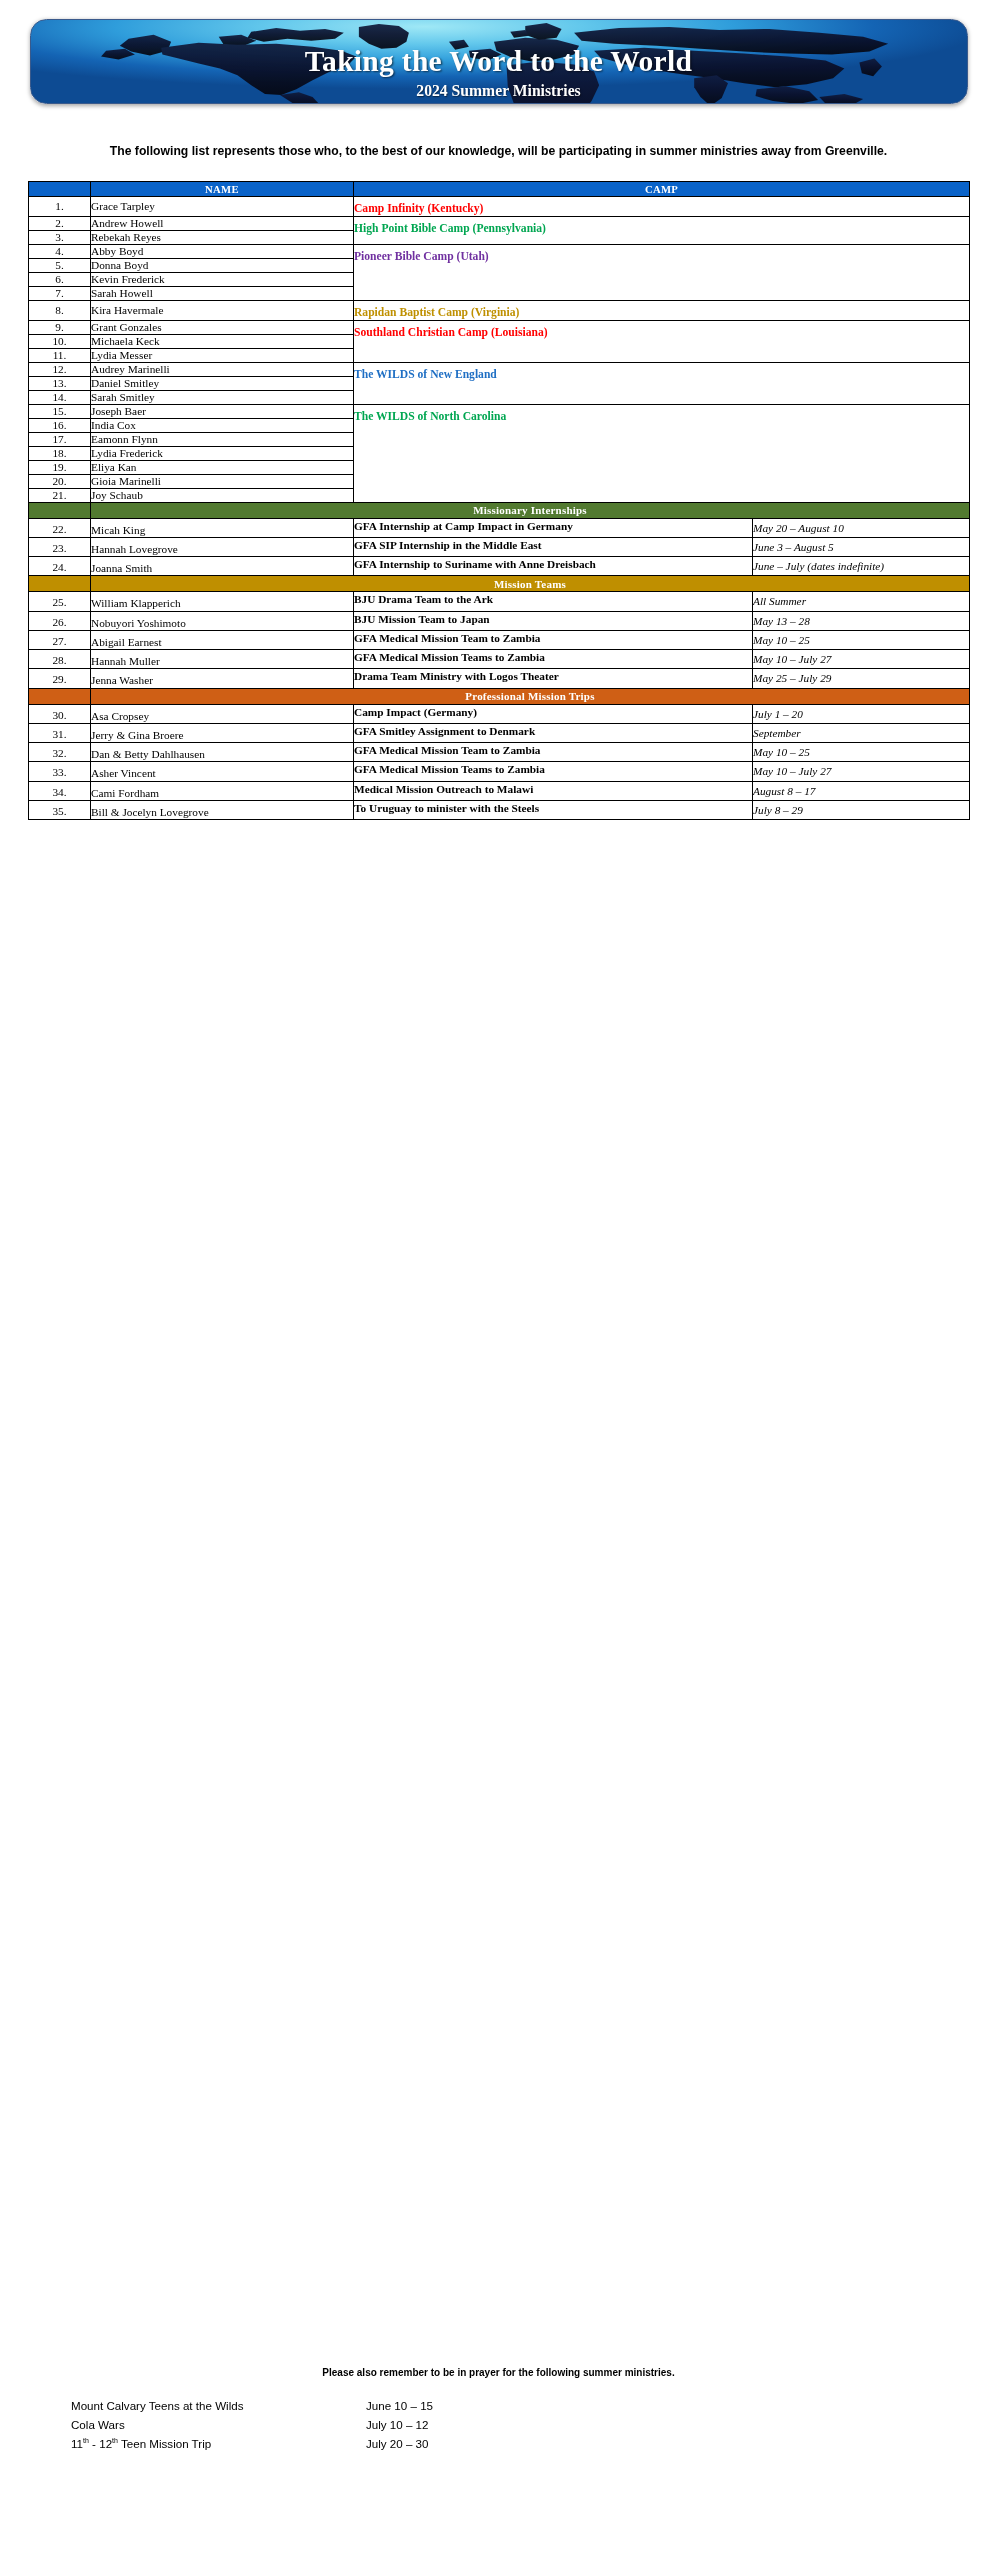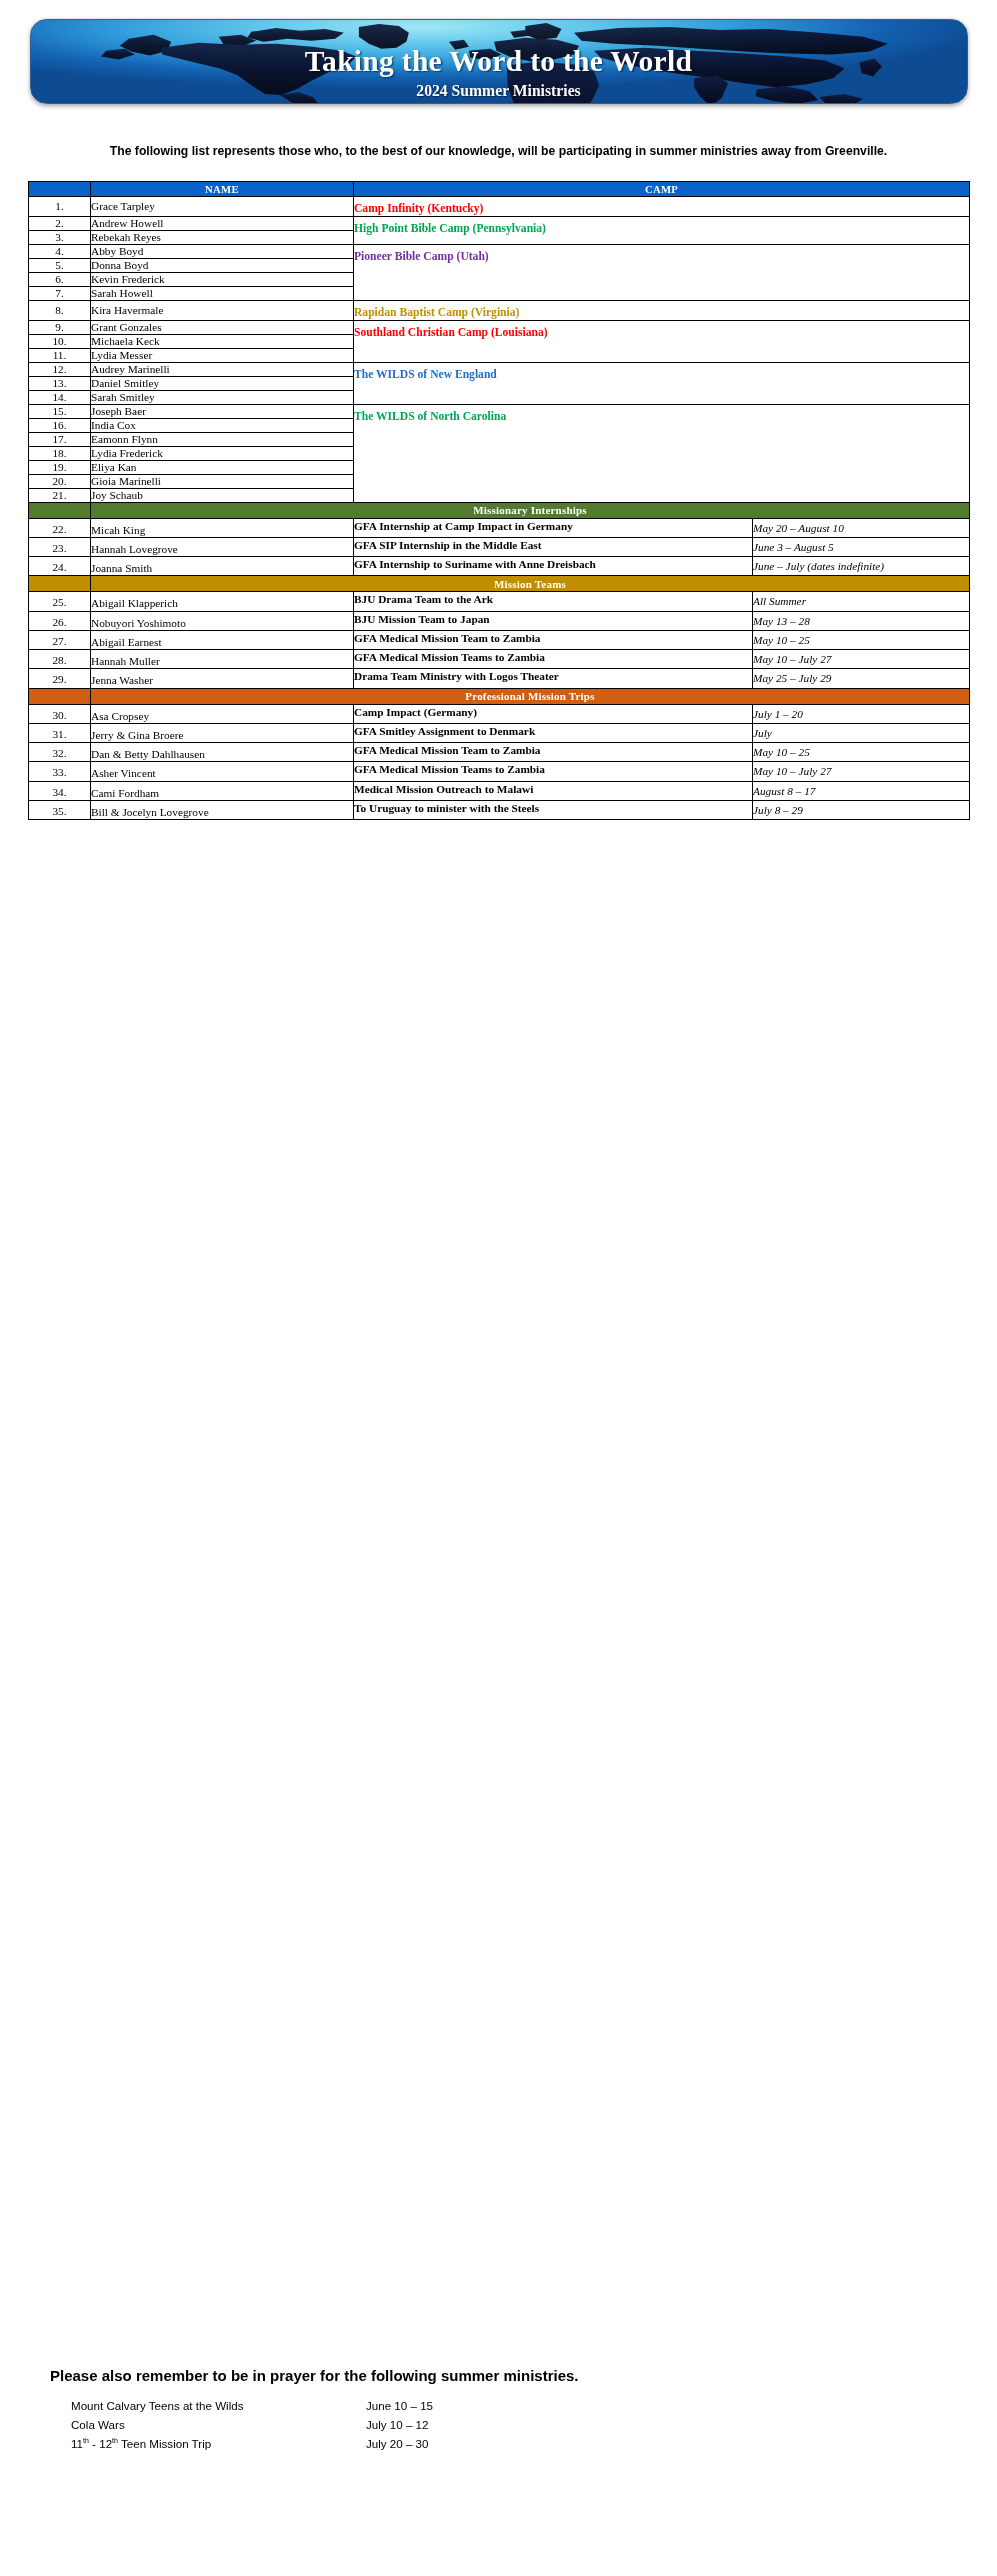--- a/index.html
+++ b/index.html
@@ -158,23 +158,24 @@
     letter-spacing: 0.2px;
   }
   .sec-blank  { border-top: 1.9px solid #000; border-bottom: 0.6px solid #000; }
 
   
   .foot-note {
     position: absolute;
     left: 50px;
     top: 2367px;
     width: 897px;
+    text-align: center;
     font-family: "Liberation Sans", "DejaVu Sans", sans-serif;
     font-weight: bold;
-    font-size: 15px;
+    font-size: 10px;
     color: #000;
   }
   .foot-list {
     position: absolute;
     left: 71px;
     top: 2397px;
     width: 834px;
   }
   .foot-row {
     display: flex;
@@ -381,21 +382,21 @@
         <td class="nm" style="vertical-align: top; padding-top: 3.8px; line-height: 1.28;">Joanna Smith</td>
         <td class="camp-plain" style="vertical-align: top;">GFA Internship to Suriname with Anne Dreisbach</td>
         <td class="dt" style="vertical-align: middle;">June – July (dates indefinite)</td>
       </tr>
       <tr>
         <td class="section-bar sec-blank" style="background: rgb(191, 143, 0);"></td>
         <td class="section-bar" colspan="3" style="background: rgb(191, 143, 0);">Mission Teams</td>
       </tr>
       <tr>
         <td class="num" style="vertical-align: top; padding-top: 3.8px; margin-top: 25px;">25.</td>
-        <td class="nm" style="vertical-align: top; padding-top: 3.8px; line-height: 1.28;">Abigail Klapperich</td>
+        <td class="nm" style="vertical-align: top; padding-top: 3.8px; line-height: 1.28;">William Klapperich</td>
         <td class="camp-plain" style="vertical-align: top;">BJU Drama Team to the Ark</td>
         <td class="dt" style="vertical-align: middle;">All Summer</td>
       </tr>
       <tr>
         <td class="num" style="vertical-align: top; padding-top: 3.8px;">26.</td>
         <td class="nm" style="vertical-align: top; padding-top: 3.8px; line-height: 1.28;">Nobuyori Yoshimoto</td>
         <td class="camp-plain" style="vertical-align: top;">BJU Mission Team to Japan</td>
         <td class="dt" style="vertical-align: middle;">May 13 – 28</td>
       </tr>
       <tr>
@@ -423,21 +424,21 @@
       <tr>
         <td class="num" style="vertical-align: top; padding-top: 3.8px;">30.</td>
         <td class="nm" style="vertical-align: top; padding-top: 3.8px; line-height: 1.28;">Asa Cropsey</td>
         <td class="camp-plain" style="vertical-align: top;">Camp Impact (Germany)</td>
         <td class="dt" style="vertical-align: middle;">July 1 – 20</td>
       </tr>
       <tr>
         <td class="num" style="vertical-align: top; padding-top: 3.8px;">31.</td>
         <td class="nm" style="vertical-align: top; padding-top: 3.8px; line-height: 1.28;">Jerry &amp; Gina Broere</td>
         <td class="camp-plain" style="vertical-align: top;">GFA Smitley Assignment to Denmark</td>
-        <td class="dt" style="vertical-align: middle;">July</td>
+        <td class="dt" style="vertical-align: middle;">September</td>
       </tr>
       <tr>
         <td class="num" style="vertical-align: top; padding-top: 3.8px;">32.</td>
         <td class="nm" style="vertical-align: top; padding-top: 3.8px; line-height: 1.28;">Dan &amp; Betty Dahlhausen</td>
         <td class="camp-plain" style="vertical-align: top;">GFA Medical Mission Team to Zambia</td>
         <td class="dt" style="vertical-align: middle;">May 10 – 25</td>
       </tr>
       <tr>
         <td class="num" style="vertical-align: top; padding-top: 3.8px;">33.</td>
         <td class="nm" style="vertical-align: top; padding-top: 3.8px; line-height: 1.28;">Asher Vincent</td>

